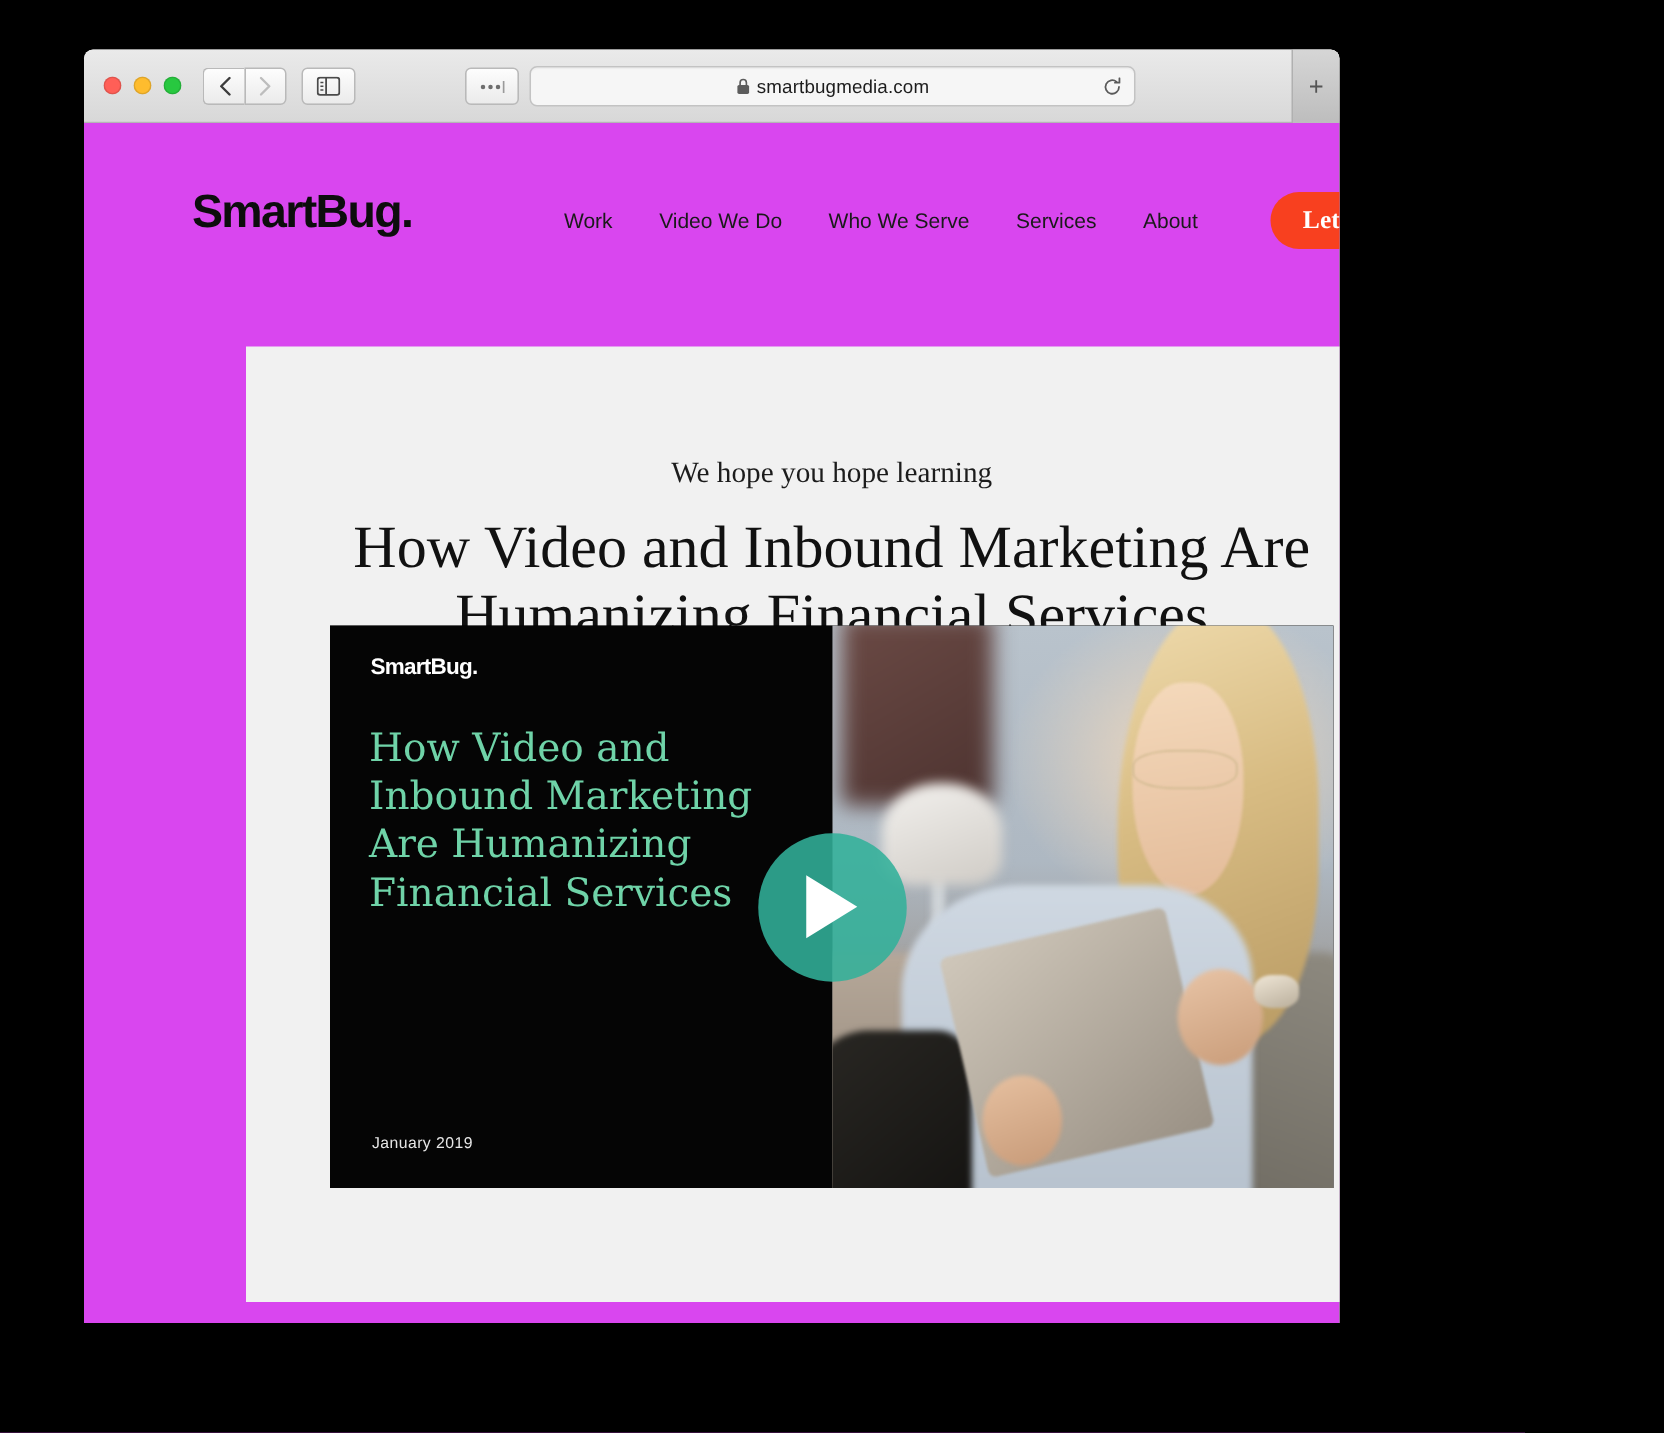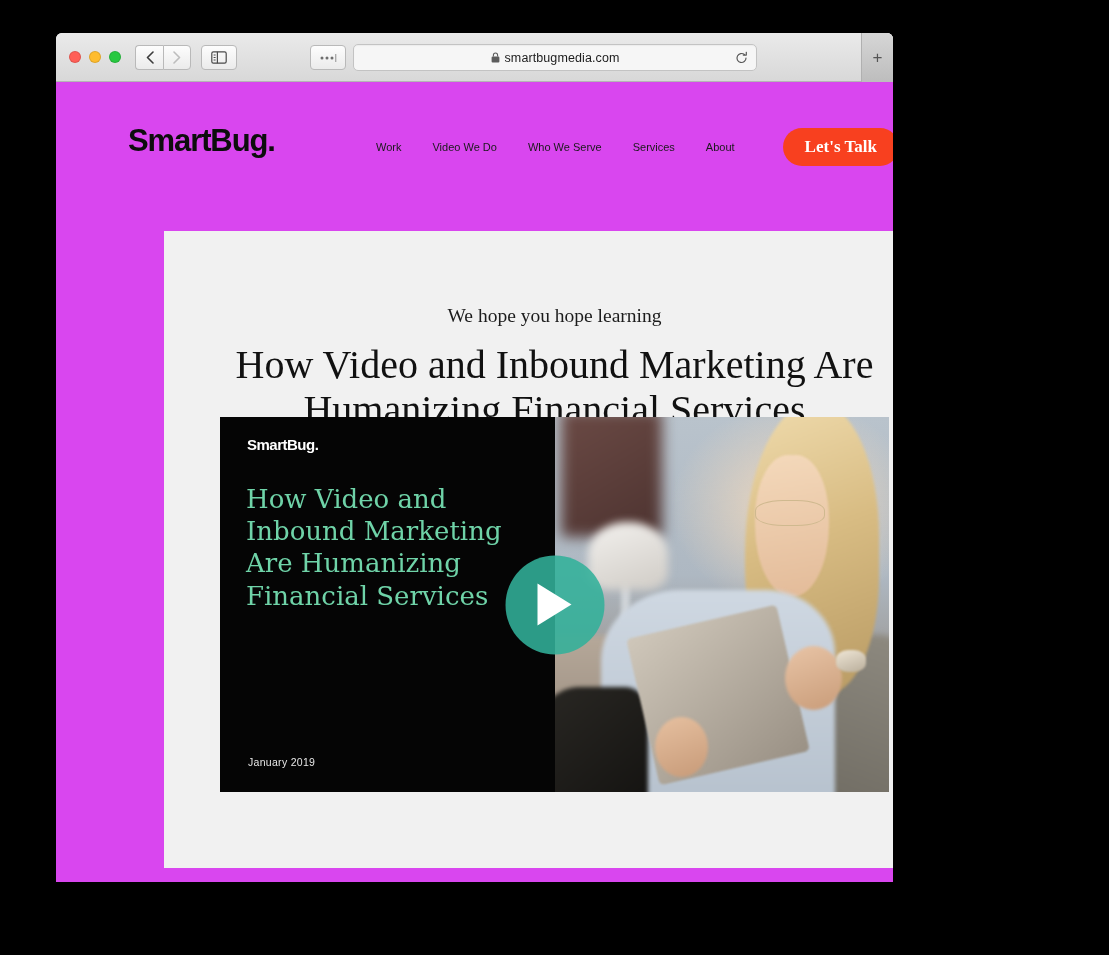--- a/index.html
+++ b/index.html
@@ -120,21 +120,21 @@
     color: #0d0d0d;
     font-family: "Liberation Sans", sans-serif;
   }
   #main-nav {
     position: absolute;
     left: 320px; top: 46px;
     display: flex; align-items: center;
     gap: 31px;
   }
   .nav-link {
-    font-size: 11px;
+    font-size: 14px;
     color: #1a1a1a;
     white-space: nowrap;
     text-decoration: none;
   }
   #cta-button {
     margin-left: 17px;
     background: #f8401f;
     color: #ffffff;
     font-size: 17px;
     font-weight: 700;

